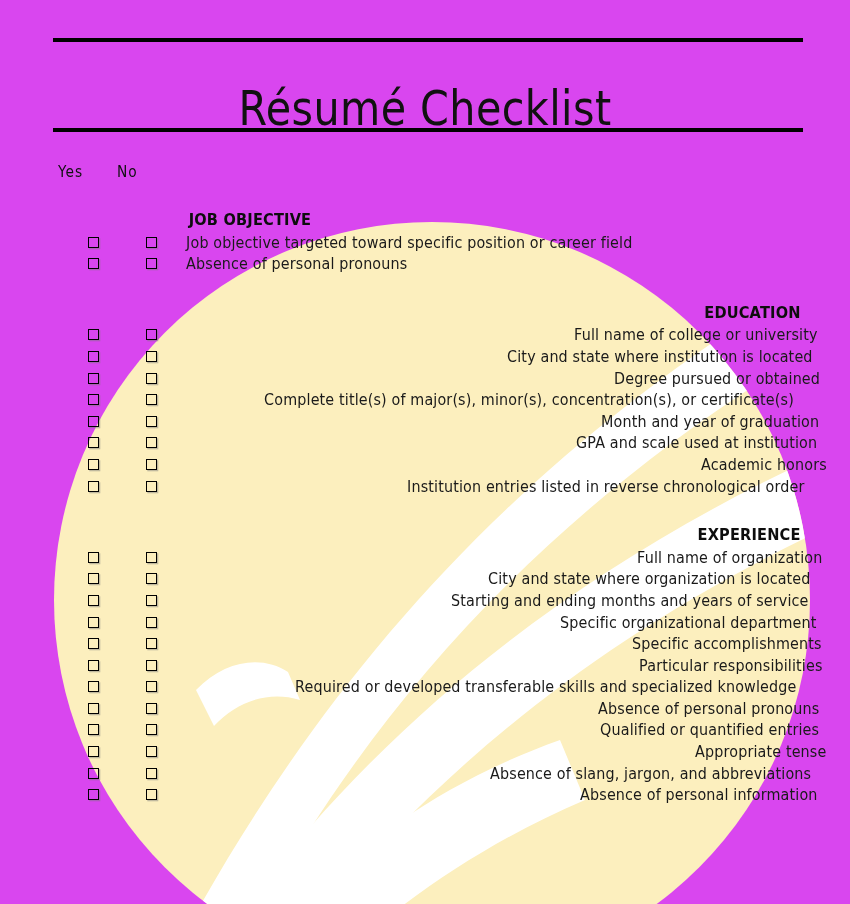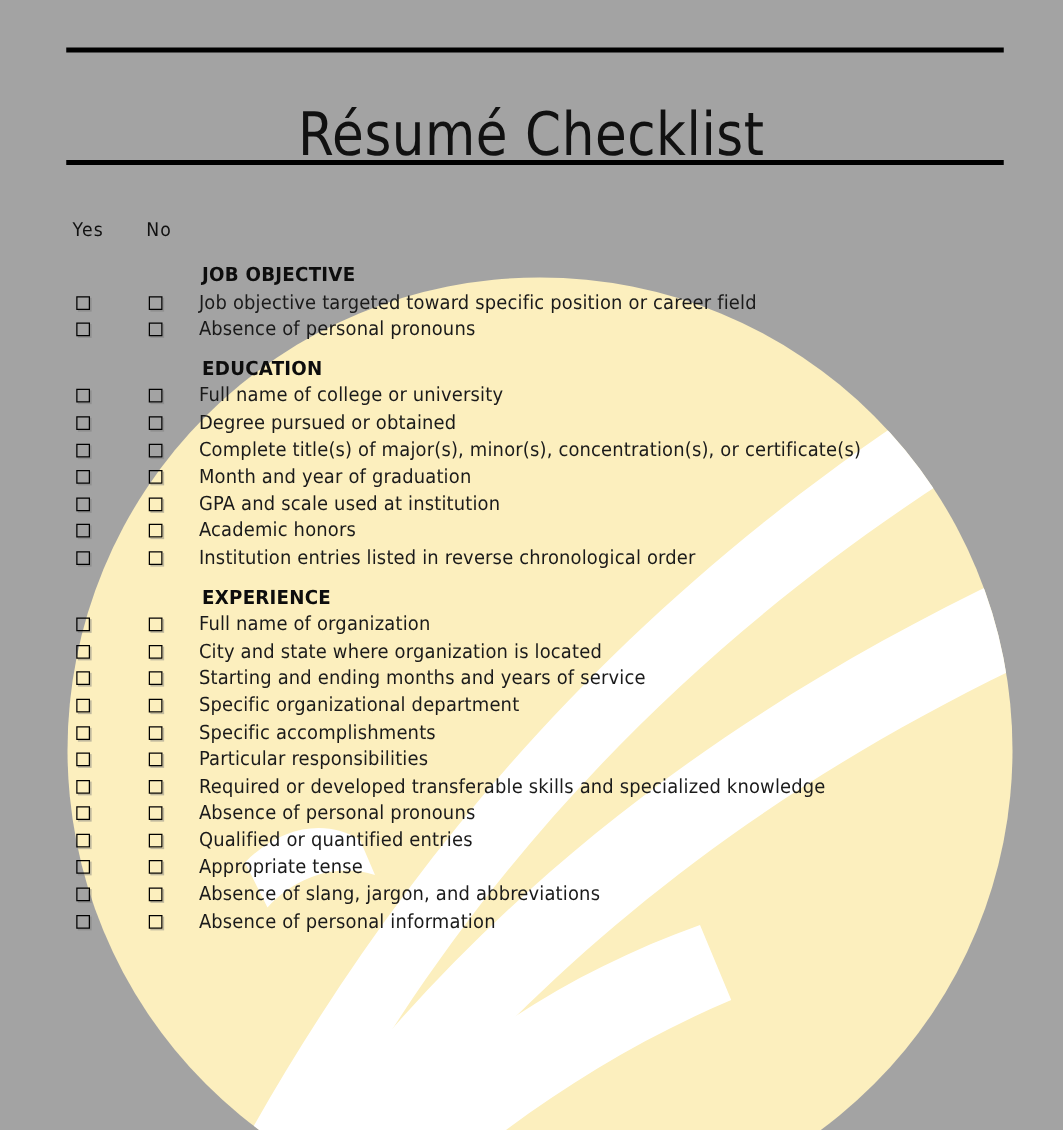--- a/index.html
+++ b/index.html
@@ -12,21 +12,21 @@
     height: 904px;
     overflow: hidden;
     font-family: "Liberation Sans", sans-serif;
     color: #000000;
   }
 
   #page {
     position: relative;
     width: 850px;
     height: 904px;
-    background: #a3a3a3;
+    background: #d946ef;
     overflow: hidden;
   }
 
   
   #watermark {
     position: absolute;
     left: 0;
     top: 0;
     width: 850px;
     height: 904px;
@@ -64,21 +64,20 @@
   }
 
   
   #col-headers {
     position: absolute;
     left: 0;
     top: 163px;
     width: 850px;
     height: 20px;
     z-index: 3;
-    margin-top: 12px;
   }
   .col-head {
     position: absolute;
     top: 0;
     font-family: "DejaVu Sans", sans-serif;
     font-size: 15px;
     letter-spacing: 1px;
     color: #111111;
     transform: scaleX(0.92);
     transform-origin: left top;
@@ -88,22 +87,22 @@
 
   
   #checklist {
     position: absolute;
     left: 0;
     top: 210px;
     width: 850px;
     z-index: 2;
   }
 
-  .section { position: relative; }
-  .section + .section { margin-top: 10px; }
+  .section { position: relative; padding-left: 27px; }
+  .section + .section { margin-top: 28px; text-align: right; }
 
   .section-title {
     position: relative;
     height: 21.6px;
     line-height: 21.6px;
     padding-left: 172px;
     font-family: "DejaVu Sans", sans-serif;
     font-size: 15.5px;
     font-weight: bold;
     letter-spacing: 0.2px;
@@ -179,20 +178,21 @@
 
   <div id="checklist">
       <div class="section">
         <div class="section-title">JOB OBJECTIVE</div>
         <div class="row"><span class="checkbox cb-yes"></span><span class="checkbox cb-no"></span><span class="row-label">Job objective targeted toward specific position or career field</span></div>
         <div class="row"><span class="checkbox cb-yes"></span><span class="checkbox cb-no"></span><span class="row-label">Absence of personal pronouns</span></div>
       </div>
       <div class="section">
         <div class="section-title">EDUCATION</div>
         <div class="row"><span class="checkbox cb-yes"></span><span class="checkbox cb-no"></span><span class="row-label">Full name of college or university</span></div>
+        <div class="row"><span class="checkbox cb-yes"></span><span class="checkbox cb-no"></span><span class="row-label">City and state where institution is located</span></div>
         <div class="row"><span class="checkbox cb-yes"></span><span class="checkbox cb-no"></span><span class="row-label">Degree pursued or obtained</span></div>
         <div class="row"><span class="checkbox cb-yes"></span><span class="checkbox cb-no"></span><span class="row-label">Complete title(s) of major(s), minor(s), concentration(s), or certificate(s)</span></div>
         <div class="row"><span class="checkbox cb-yes"></span><span class="checkbox cb-no"></span><span class="row-label">Month and year of graduation</span></div>
         <div class="row"><span class="checkbox cb-yes"></span><span class="checkbox cb-no"></span><span class="row-label">GPA and scale used at institution</span></div>
         <div class="row"><span class="checkbox cb-yes"></span><span class="checkbox cb-no"></span><span class="row-label">Academic honors</span></div>
         <div class="row"><span class="checkbox cb-yes"></span><span class="checkbox cb-no"></span><span class="row-label">Institution entries listed in reverse chronological order</span></div>
       </div>
       <div class="section">
         <div class="section-title">EXPERIENCE</div>
         <div class="row"><span class="checkbox cb-yes"></span><span class="checkbox cb-no"></span><span class="row-label">Full name of organization</span></div>

